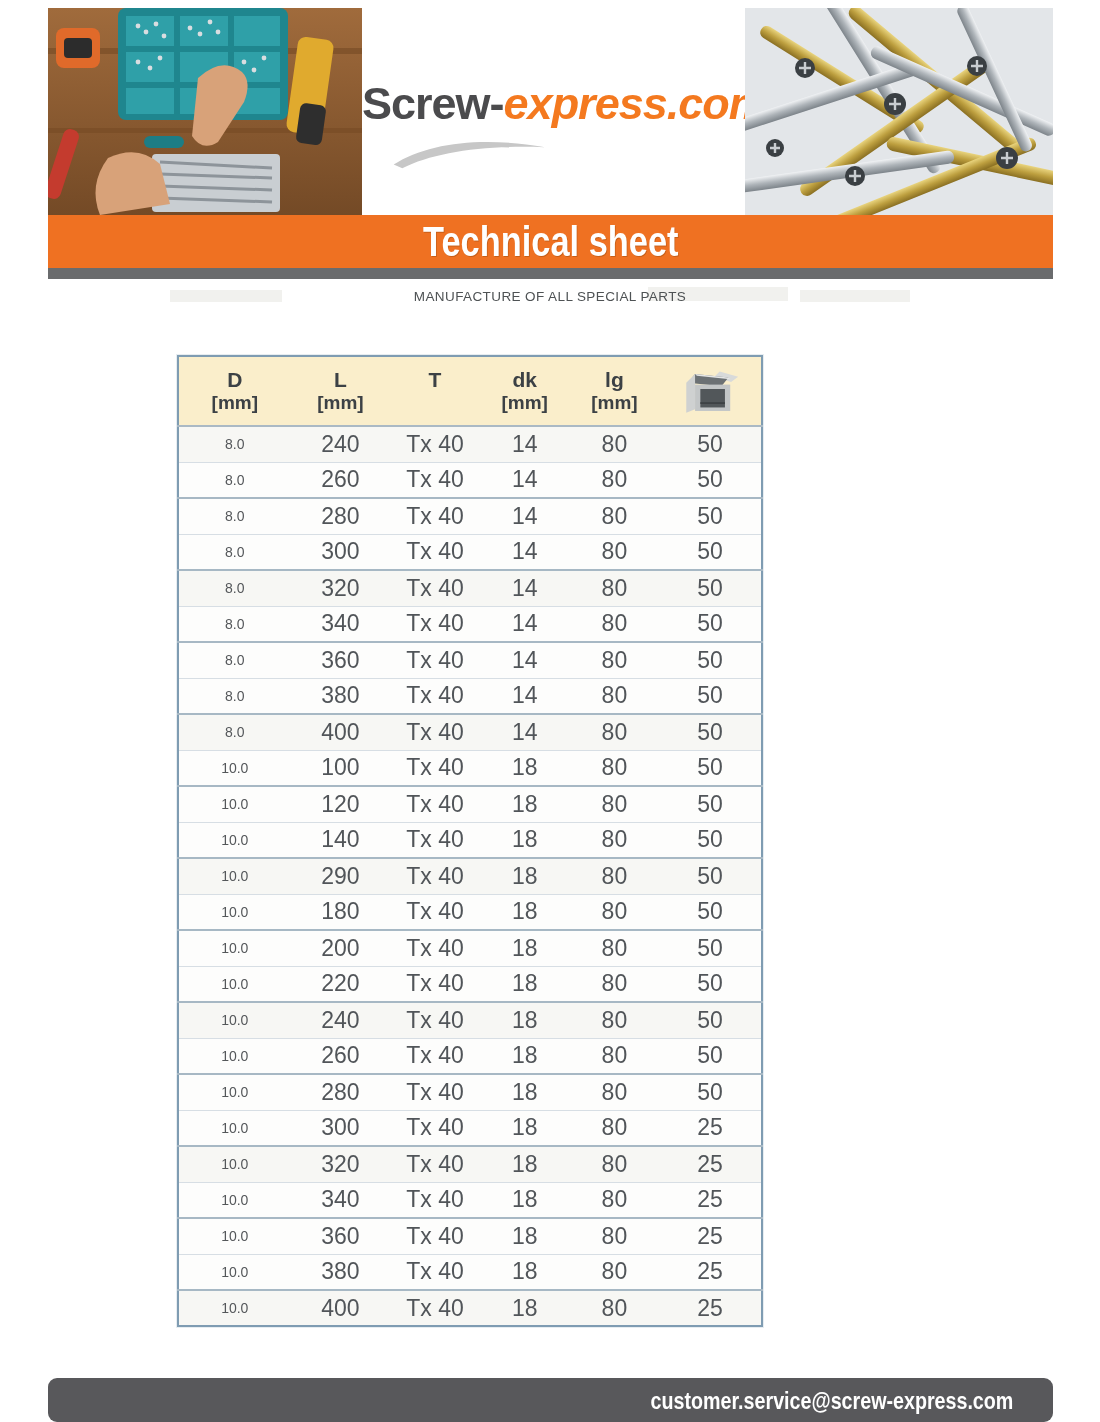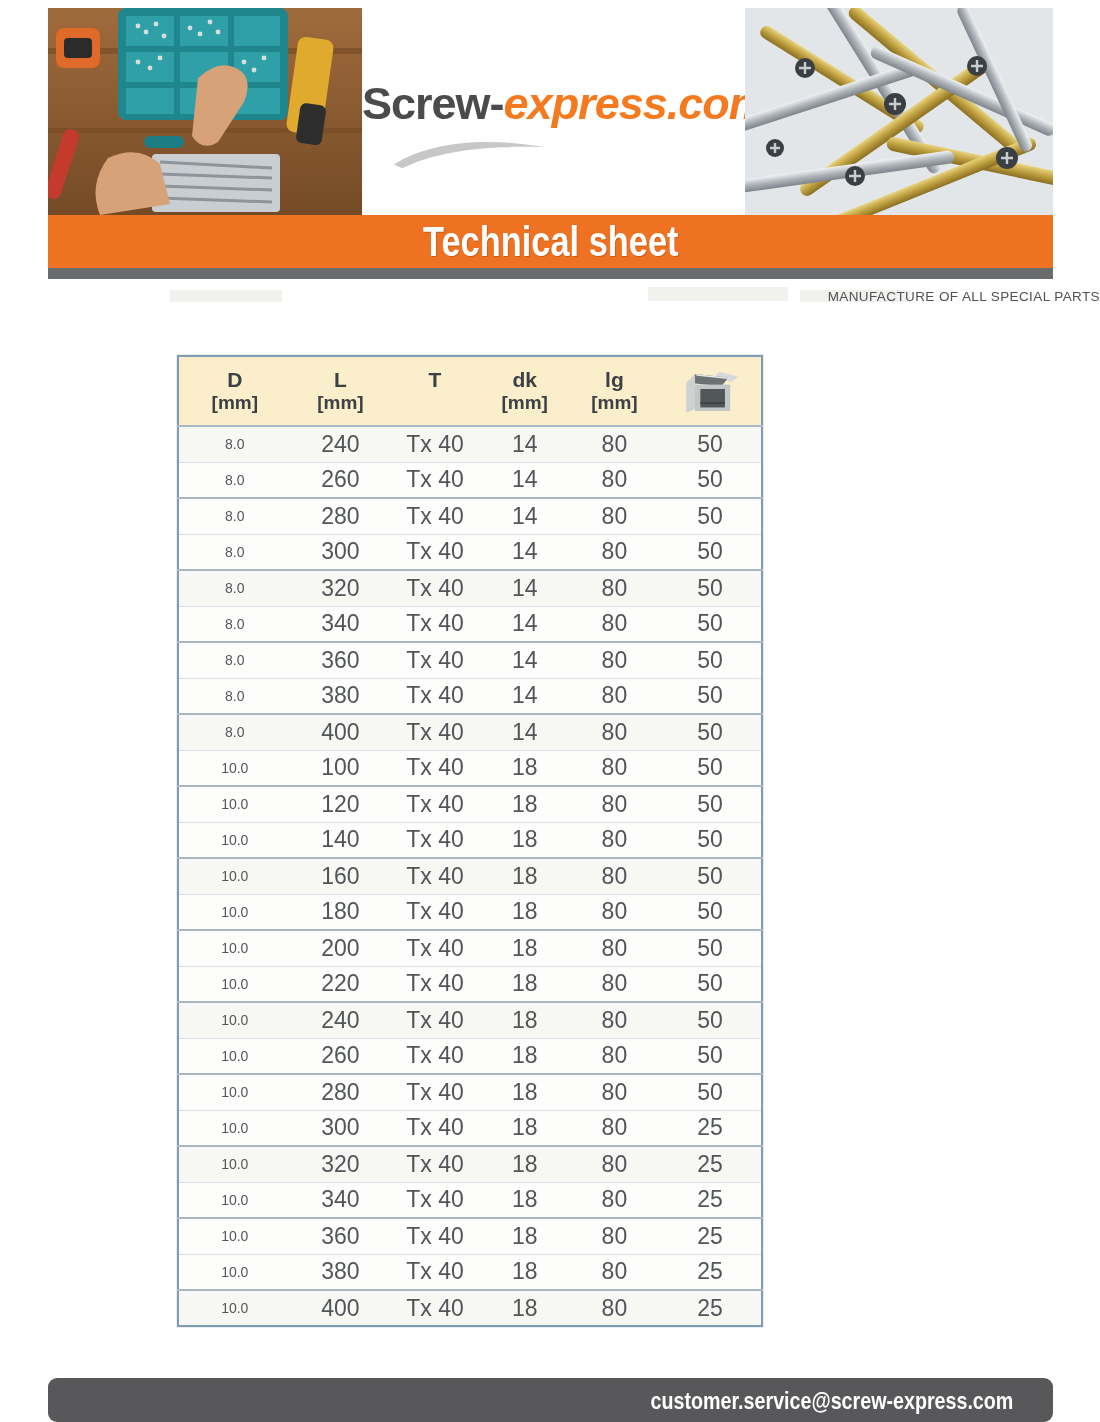--- a/index.html
+++ b/index.html
@@ -23,21 +23,21 @@
   #logo .lg-orange{color:var(--logo-orange);font-style:italic;}
   #logo .swoosh{position:absolute;left:28px;top:122px;width:160px;height:42px;}
 
   
   #banner{position:absolute;left:48px;top:215px;width:1005px;height:53px;background:var(--accent);text-align:center;}
   #banner .banner-title{display:inline-block;color:#ffffff;font-weight:bold;font-size:43px;line-height:53px;transform:scaleX(0.80);transform-origin:center;letter-spacing:0px;text-shadow:1px 1px 0 rgba(120,60,10,.35);white-space:nowrap;}
   #banner-strip{position:absolute;left:48px;top:268px;width:1005px;height:11px;background:var(--strip);}
 
   
   .artifact{position:absolute;background:#f1f1ee;}
-  #subtitle{position:absolute;left:0;top:289px;width:1100px;text-align:right;font-size:13.5px;color:#4e5254;letter-spacing:.4px;}
+  #subtitle{position:absolute;left:0;top:289px;width:1100px;text-align:center;font-size:13.5px;color:#4e5254;letter-spacing:.4px;}
 
   
   #spec-table{position:absolute;left:177px;top:355px;width:586px;border-collapse:collapse;background:#fdfdfc;border:2px solid var(--table-border);box-shadow:0 0 0 1px #e7edf1;}
   #spec-table th,#spec-table td{text-align:center;vertical-align:middle;}
   #spec-table thead tr{height:70px;background:var(--cream);}
   #spec-table thead th{border-bottom:2px solid #aab9c4;}
   .hl{font-size:21px;font-weight:bold;color:var(--text-dark);line-height:24px;}
   .hu{font-size:19px;font-weight:bold;color:var(--text-dark);line-height:22px;min-height:22px;}
   #spec-table tbody tr{height:36px;}
   #spec-table tbody tr{border-top:1px solid var(--row-line);margin-left:40px;}
@@ -316,21 +316,21 @@
         <tr>
           <td>10.0</td>
           <td>140</td>
           <td>Tx 40</td>
           <td>18</td>
           <td>80</td>
           <td>50</td>
         </tr>
         <tr>
           <td>10.0</td>
-          <td>160</td>
+          <td>290</td>
           <td>Tx 40</td>
           <td>18</td>
           <td>80</td>
           <td>50</td>
         </tr>
         <tr>
           <td>10.0</td>
           <td>180</td>
           <td>Tx 40</td>
           <td>18</td>

